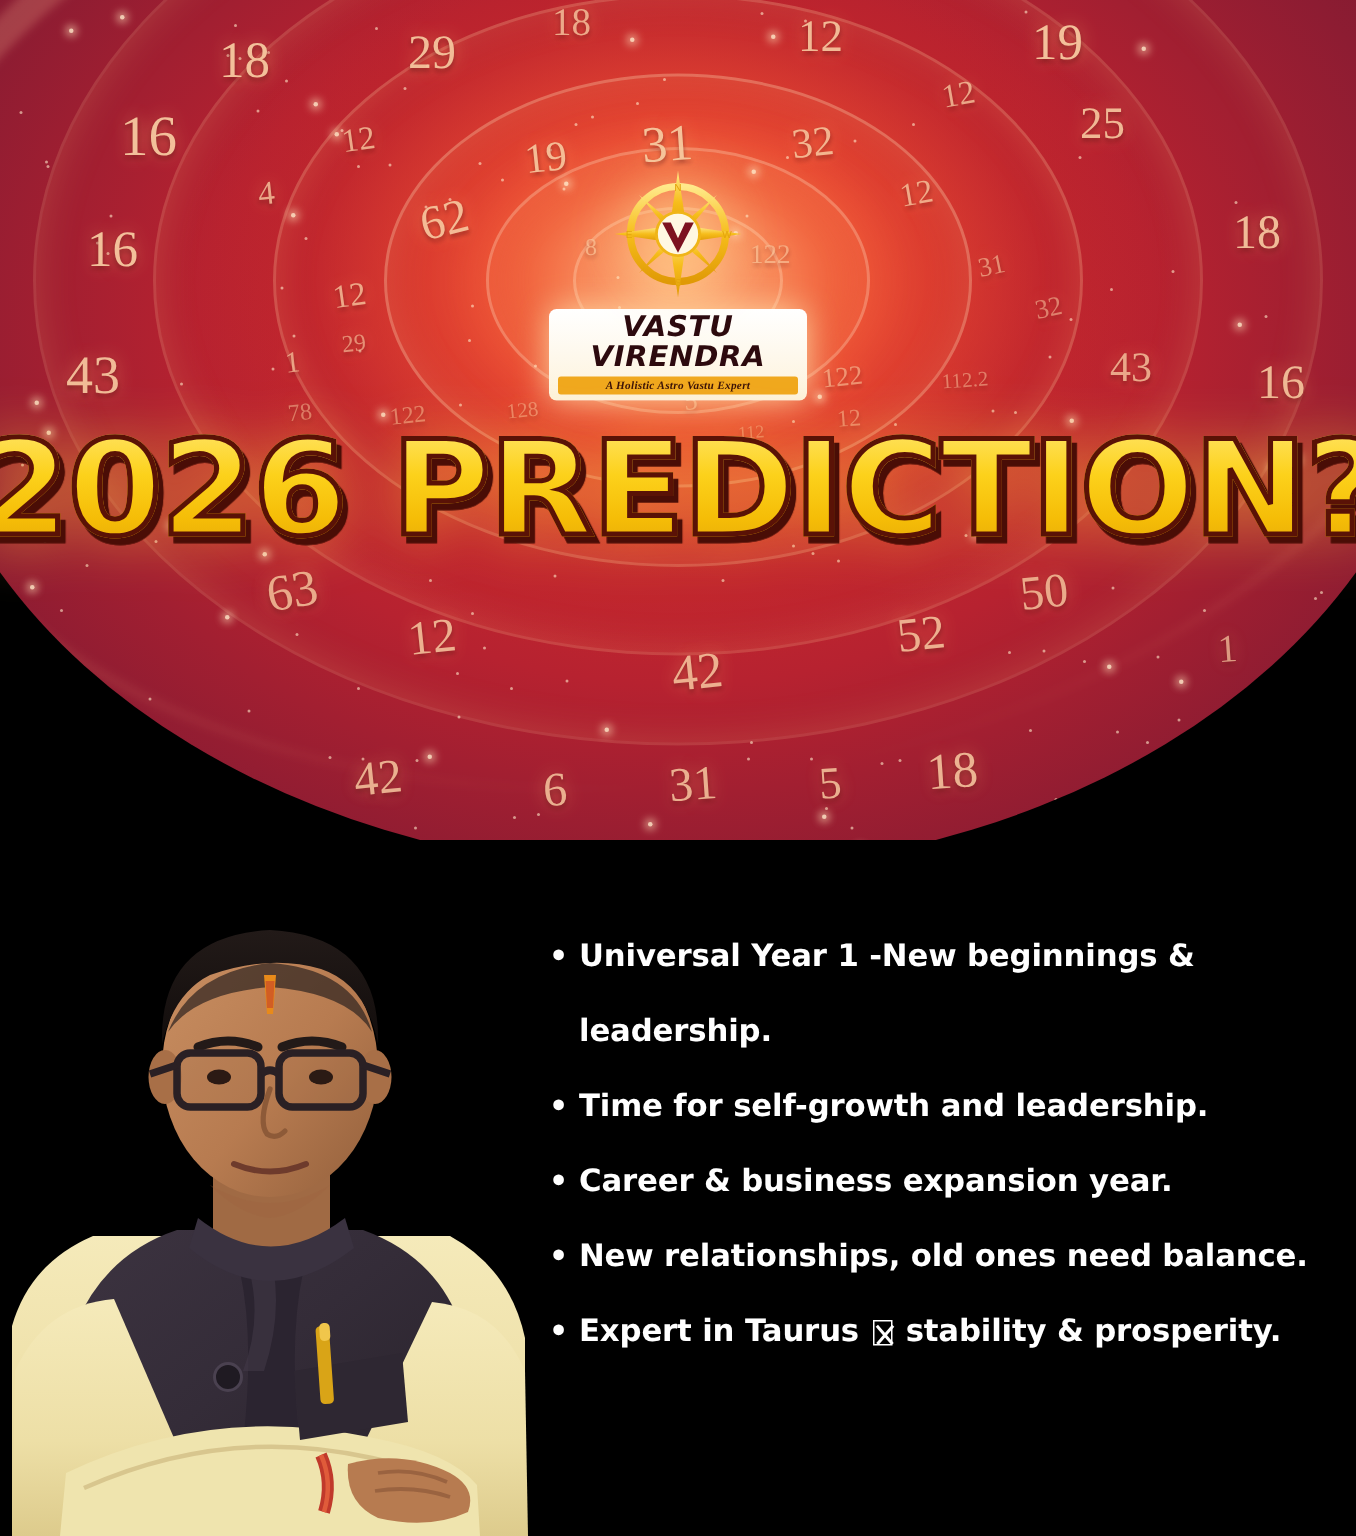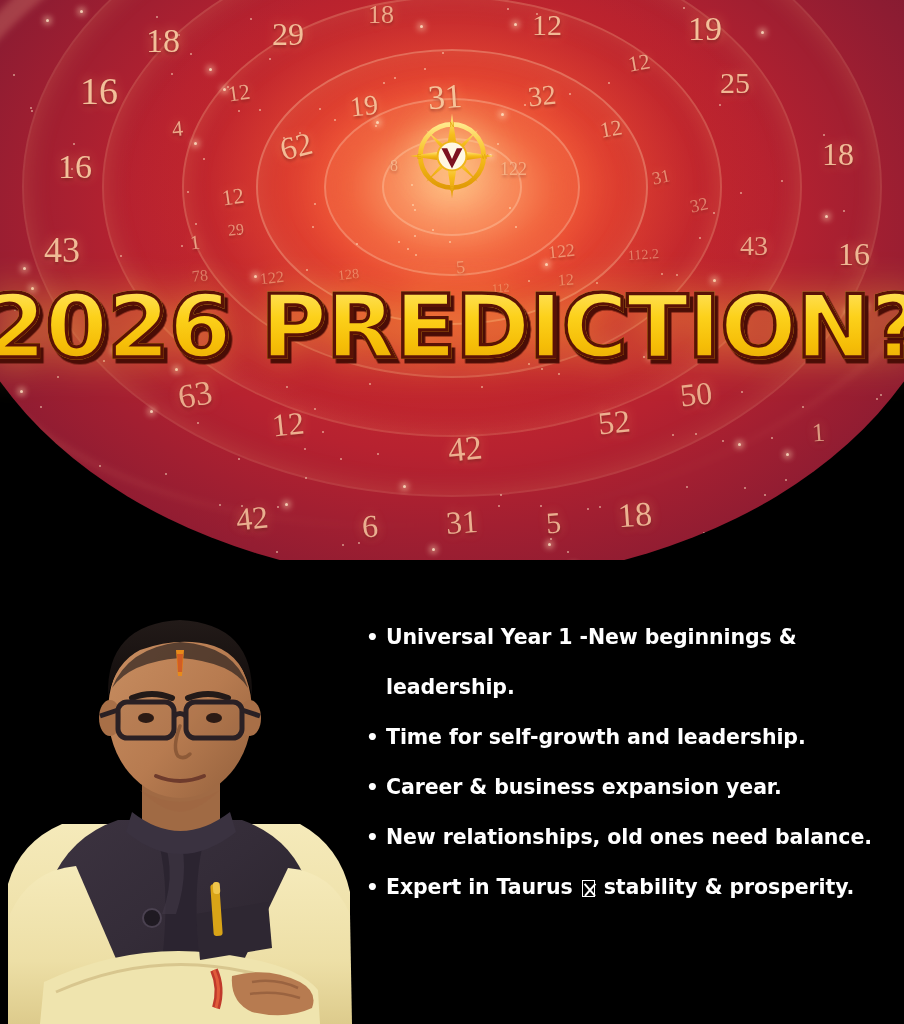--- a/index.html
+++ b/index.html
@@ -426,20 +426,26 @@
       </g>
       <circle cx="50" cy="50" r="15" fill="#fff7e2" stroke="#f0b518" stroke-width="2"></circle>
       <path d="M39 42 L50 63 L61 42 L55 42 L50 53 L45 42 Z" fill="#7d1220"></path>
       <path d="M43 44 L50 58 L57 44" fill="none" stroke="#7d1220" stroke-width="2.4"></path>
       <text x="50" y="20" font-size="7" font-family="Liberation Sans, sans-serif" fill="#e3a40c" text-anchor="middle">N</text>
       <text x="50" y="86" font-size="7" font-family="Liberation Sans, sans-serif" fill="#e3a40c" text-anchor="middle">S</text>
       <text x="16" y="53" font-size="7" font-family="Liberation Sans, sans-serif" fill="#e3a40c" text-anchor="middle">E</text>
       <text x="84" y="53" font-size="7" font-family="Liberation Sans, sans-serif" fill="#e3a40c" text-anchor="middle">W</text>
     </svg>
   </div>
+  <div class="logo-plate">
+    <div class="logo-name">VASTU VIRENDRA</div>
+    <div class="logo-tagbar">
+      <div class="logo-tag">A Holistic Astro Vastu Expert</div>
+    </div>
+  </div>
 </div>
 
 <div id="title">
   <span class="t">2026 PREDICTION?</span>
 </div>
 
 <div id="bottom"></div>
 
 <div id="portrait">
   <svg viewBox="0 0 360 440" width="360" height="440" aria-hidden="true">

